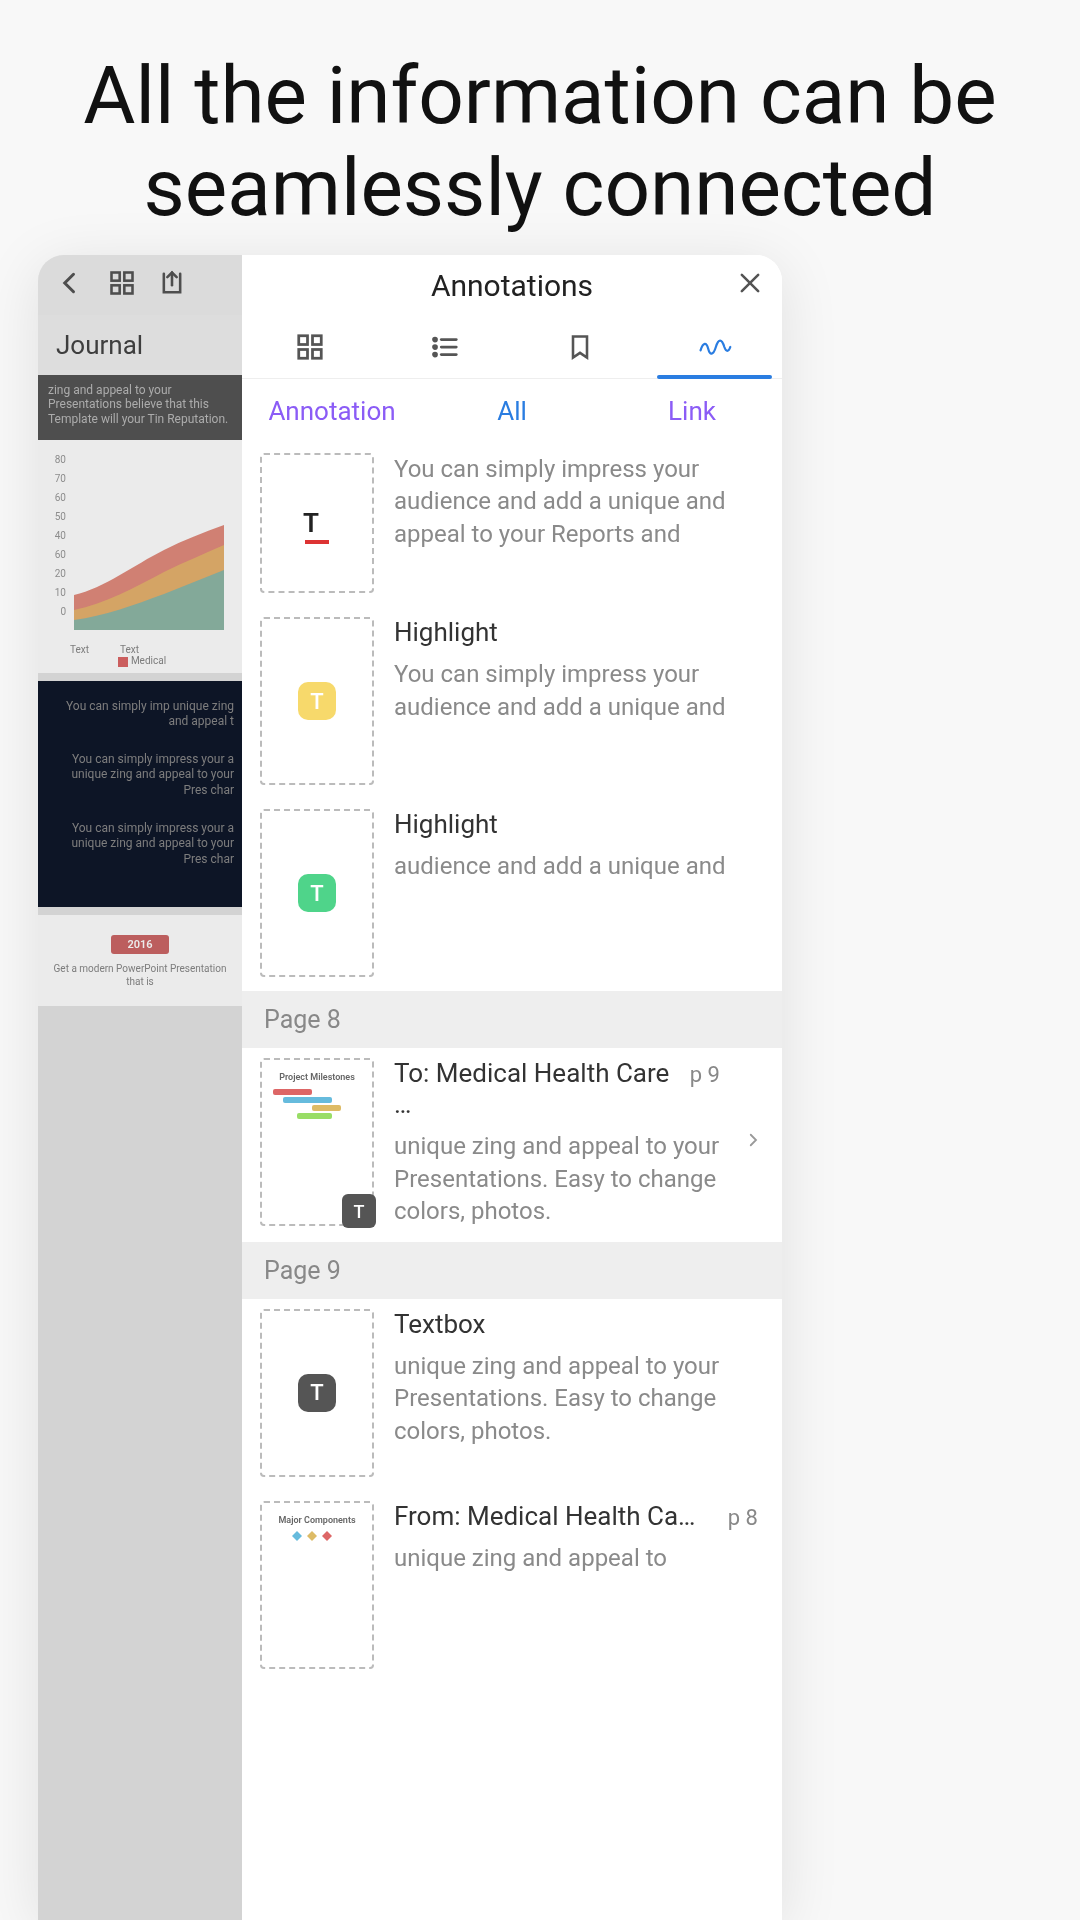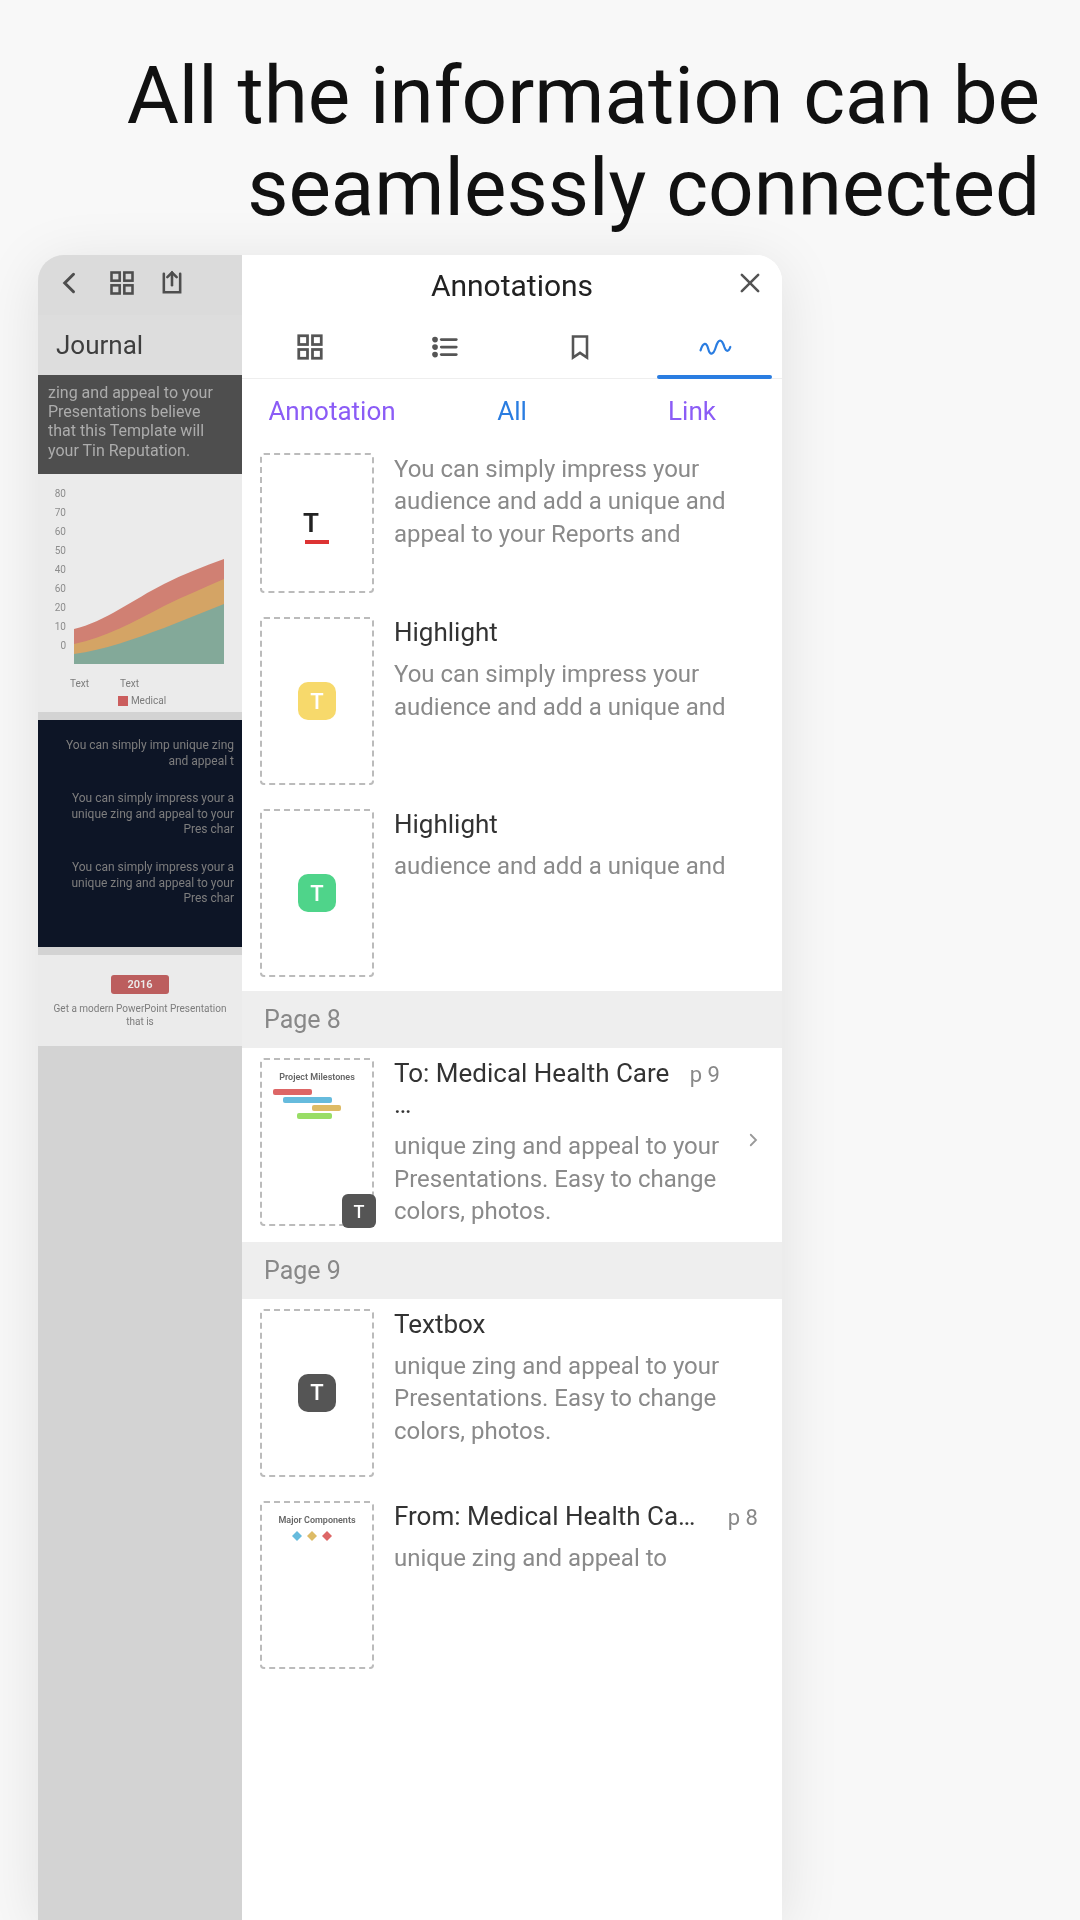--- a/index.html
+++ b/index.html
@@ -1,41 +1,41 @@
 <!DOCTYPE html>
 <html><head>
 <meta charset="utf-8">
 <style>
 * { margin: 0; padding: 0; box-sizing: border-box; font-family: -apple-system, BlinkMacSystemFont, "Segoe UI", Roboto, Helvetica, Arial, sans-serif; }
 html, body { width: 1080px; height: 1920px; background: #f8f8f8; overflow: hidden; }
 
 .outer { width: 1080px; height: 1920px; position: relative; }
 
-.headline { position: absolute; top: 50px; left: 0; right: 0; text-align: right; font-size: 80px; font-weight: 400; color: #111; line-height: 1.15; padding: 0 40px; }
+.headline { position: absolute; top: 50px; left: 0; right: 0; text-align: center; font-size: 80px; font-weight: 400; color: #111; line-height: 1.15; padding: 0 40px; }
 
 .app-frame { position: absolute; top: 255px; left: 38px; width: 744px; height: 1665px; background: #fff; border-radius: 26px 26px 0 0; overflow: hidden; box-shadow: 0 10px 60px rgba(0,0,0,.1); }
 
 
 .left-pane { position: absolute; left: 0; top: 0; width: 204px; height: 100%; background: #e5e5e5; }
 .left-pane::after { content:""; position:absolute; inset:0; background:rgba(0,0,0,.08); pointer-events:none; }
 
 .left-topbar { height: 60px; display: flex; align-items: center; gap: 22px; padding: 0 18px; background: #eee; }
 .ico-svg { display: inline-block; }
 
 .left-subbar { height: 60px; display:flex; align-items:center; padding:0 18px; background:#f0f0f0; font-size: 26px; color:#444; }
 
-.left-slide-dark { background:#555; color:#bbb; font-size: 16px; padding: 8px 10px 14px 10px; line-height:1.2; }
+.left-slide-dark { background:#555; color:#bbb; font-size: 12px; padding: 8px 10px 14px 10px; line-height:1.2; }
 .left-chart-card { background:#fff; margin:0; padding:10px 6px 6px 10px; }
 .chart-y { font-size:10px; color:#999; line-height:1.9; display:inline-block; vertical-align:top; width:18px; text-align:right; }
 .chart-y span { display:block; }
 .chart-area { display:inline-block; width:150px; height:190px; position:relative; vertical-align:top; margin-left:4px; }
 .chart-area svg { position:absolute; left:0; bottom:0; }
 .chart-xlabels { font-size:10px; color:#888; margin-left:22px; margin-top:4px; }
 .chart-xlabels span { display:inline-block; width:50px; }
-.chart-legend { text-align:center; font-size:10px; color:#888; margin-top:6px; }
+.chart-legend { text-align:center; font-size:10px; color:#888; }
 .chart-legend .sw { display:inline-block; width:10px; height:10px; background:#d66; margin-right:3px; vertical-align:middle; }
 
 .left-text-card { background:#0f172a; margin-top:8px; padding:18px 8px; font-size:12px; color:#888; text-align:right; line-height:1.3; }
 .left-text-card p { margin-bottom:22px; }
 
 .left-year-card { background:#fff; margin-top:8px; padding:18px 8px; text-align:center; }
 .year-badge { display:inline-block; background:#c66; color:#fff; font-size:11px; font-weight:600; padding:3px 16px; border-radius:3px; }
 .year-sub { font-size:10px; color:#888; margin-top:8px; line-height:1.3; }
 
 

